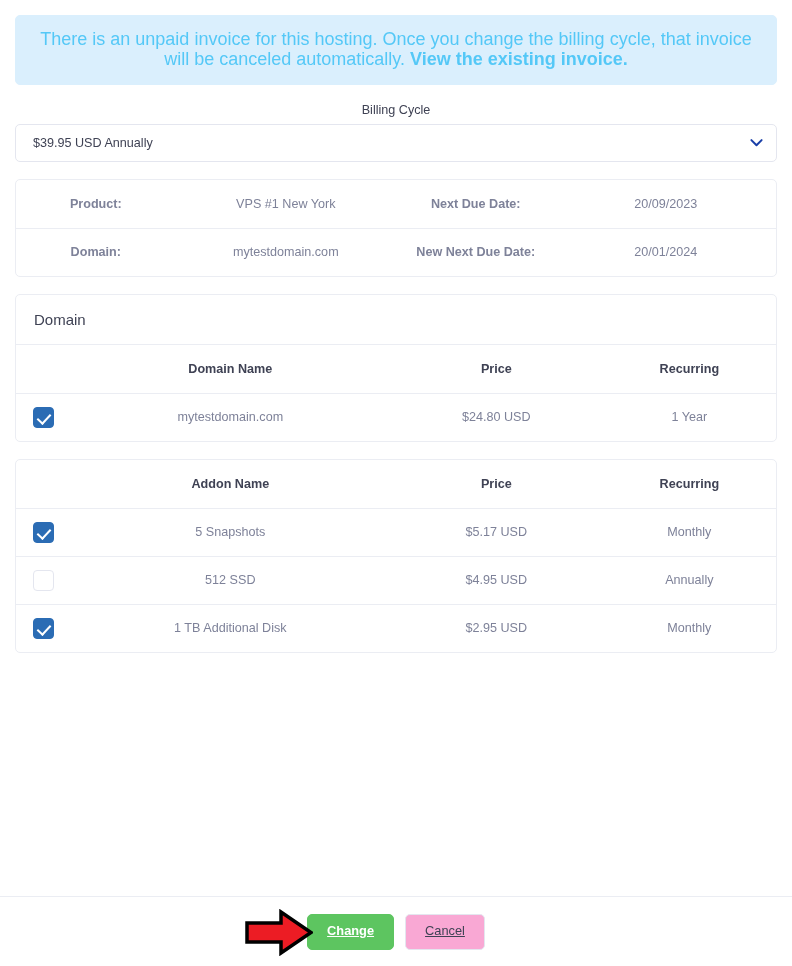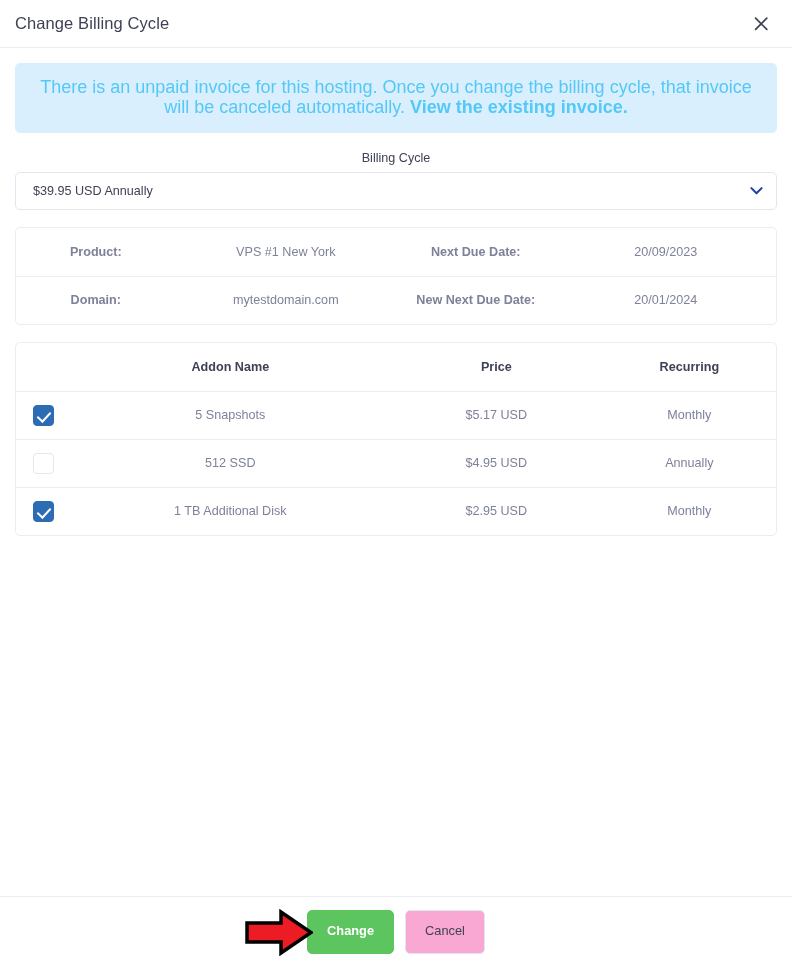--- a/index.html
+++ b/index.html
@@ -230,23 +230,24 @@
     justify-content: center;
     gap: 11px;
     position: relative;
   }
   .btn {
     font-family: "Liberation Sans", sans-serif;
     font-size: 12.8px;
     font-weight: 600;
     border-radius: 5px;
     padding: 0 19px;
-    height: 44px;
+    height: 36px;
     cursor: pointer;
     line-height: 1;
+    text-decoration: underline;
   }
   .btn-primary {
     background: #5dc560;
     border: 1px solid #5dc560;
     color: #ffffff;
   }
   .btn-secondary {
     background: #f9a8d4;
     border: 1px solid #e4e6ef;
     color: #3f4254;
@@ -261,28 +262,20 @@
     width: 68px;
     height: 47px;
     pointer-events: none;
   }
 </style>
 </head>
 <body>
 
 <div class="modal">
 
-  <div class="modal-header">
-    <div class="modal-title">Change Billing Cycle</div>
-    <button class="close-btn" aria-label="Close">
-      <svg width="14" height="14" viewBox="0 0 14 14">
-        <path d="M1.6 1.2 L12.8 12.4 M12.8 1.2 L1.6 12.4" stroke="#3f4254" stroke-width="1.7" stroke-linecap="round"></path>
-      </svg>
-    </button>
-  </div>
 
   <div class="modal-body">
 
     <div class="alert">
       <span>There is an unpaid invoice for this hosting. Once you change the billing cycle, that invoice will be canceled automatically.</span>
       <a class="alert-link" href="#">View the existing invoice.</a>
     </div>
 
     <label class="field-label">Billing Cycle</label>
     <div class="select-wrap">
@@ -306,20 +299,43 @@
           <tr class="details-row sep">
             <td class="details-label">Domain:</td>
             <td class="details-value">mytestdomain.com</td>
             <td class="details-label">New Next Due Date:</td>
             <td class="details-value">20/01/2024</td>
           </tr>
         </tbody>
       </table>
     </div>
 
+    <div class="card">
+      <div class="card-title">Domain</div>
+      <table class="grid">
+        <thead>
+          <tr>
+            <th class="col-check"></th>
+            <th class="col-name">Domain Name</th>
+            <th class="col-price">Price</th>
+            <th class="col-recur">Recurring</th>
+          </tr>
+        </thead>
+        <tbody>
+          <tr>
+            <td class="cell-check">
+              <span class="cb checked"></span>
+            </td>
+            <td>mytestdomain.com</td>
+            <td>$24.80 USD</td>
+            <td>1 Year</td>
+          </tr>
+        </tbody>
+      </table>
+    </div>
 
     <div class="card">
       <table class="grid">
         <thead>
           <tr>
             <th class="col-check"></th>
             <th class="col-name">Addon Name</th>
             <th class="col-price">Price</th>
             <th class="col-recur">Recurring</th>
           </tr>

